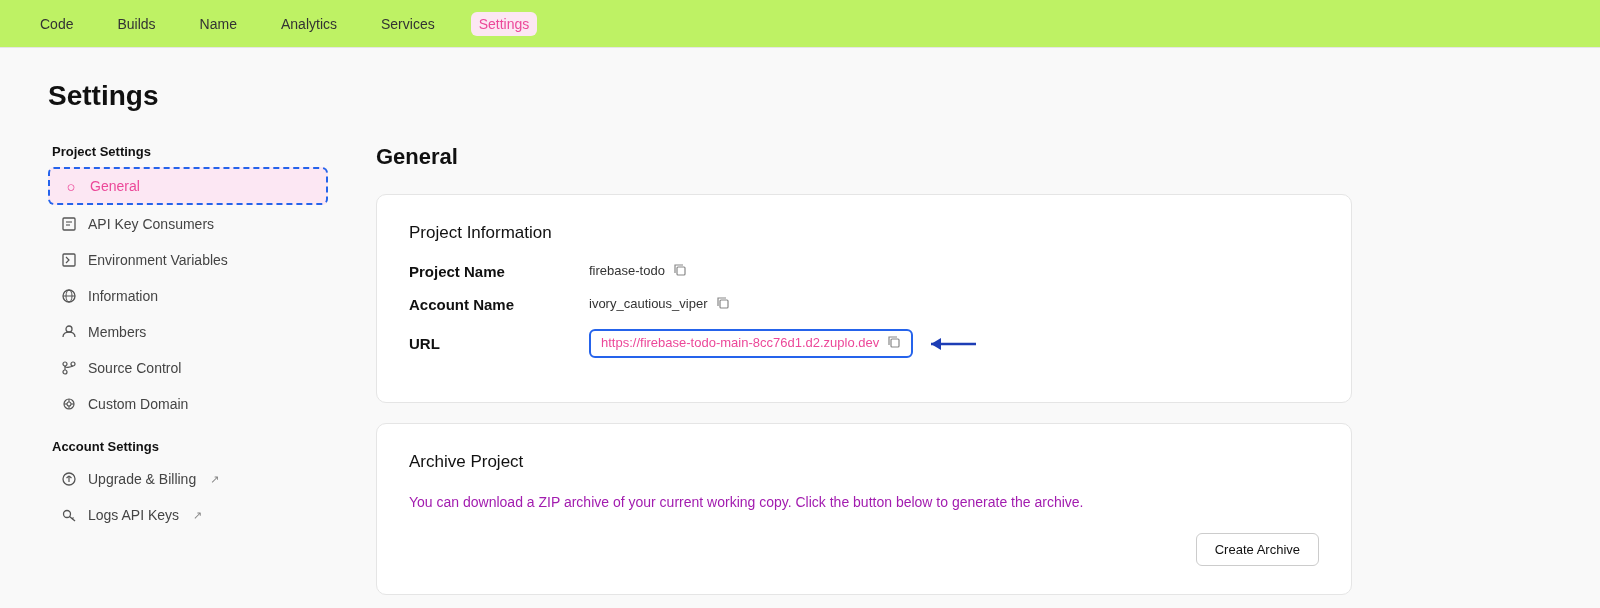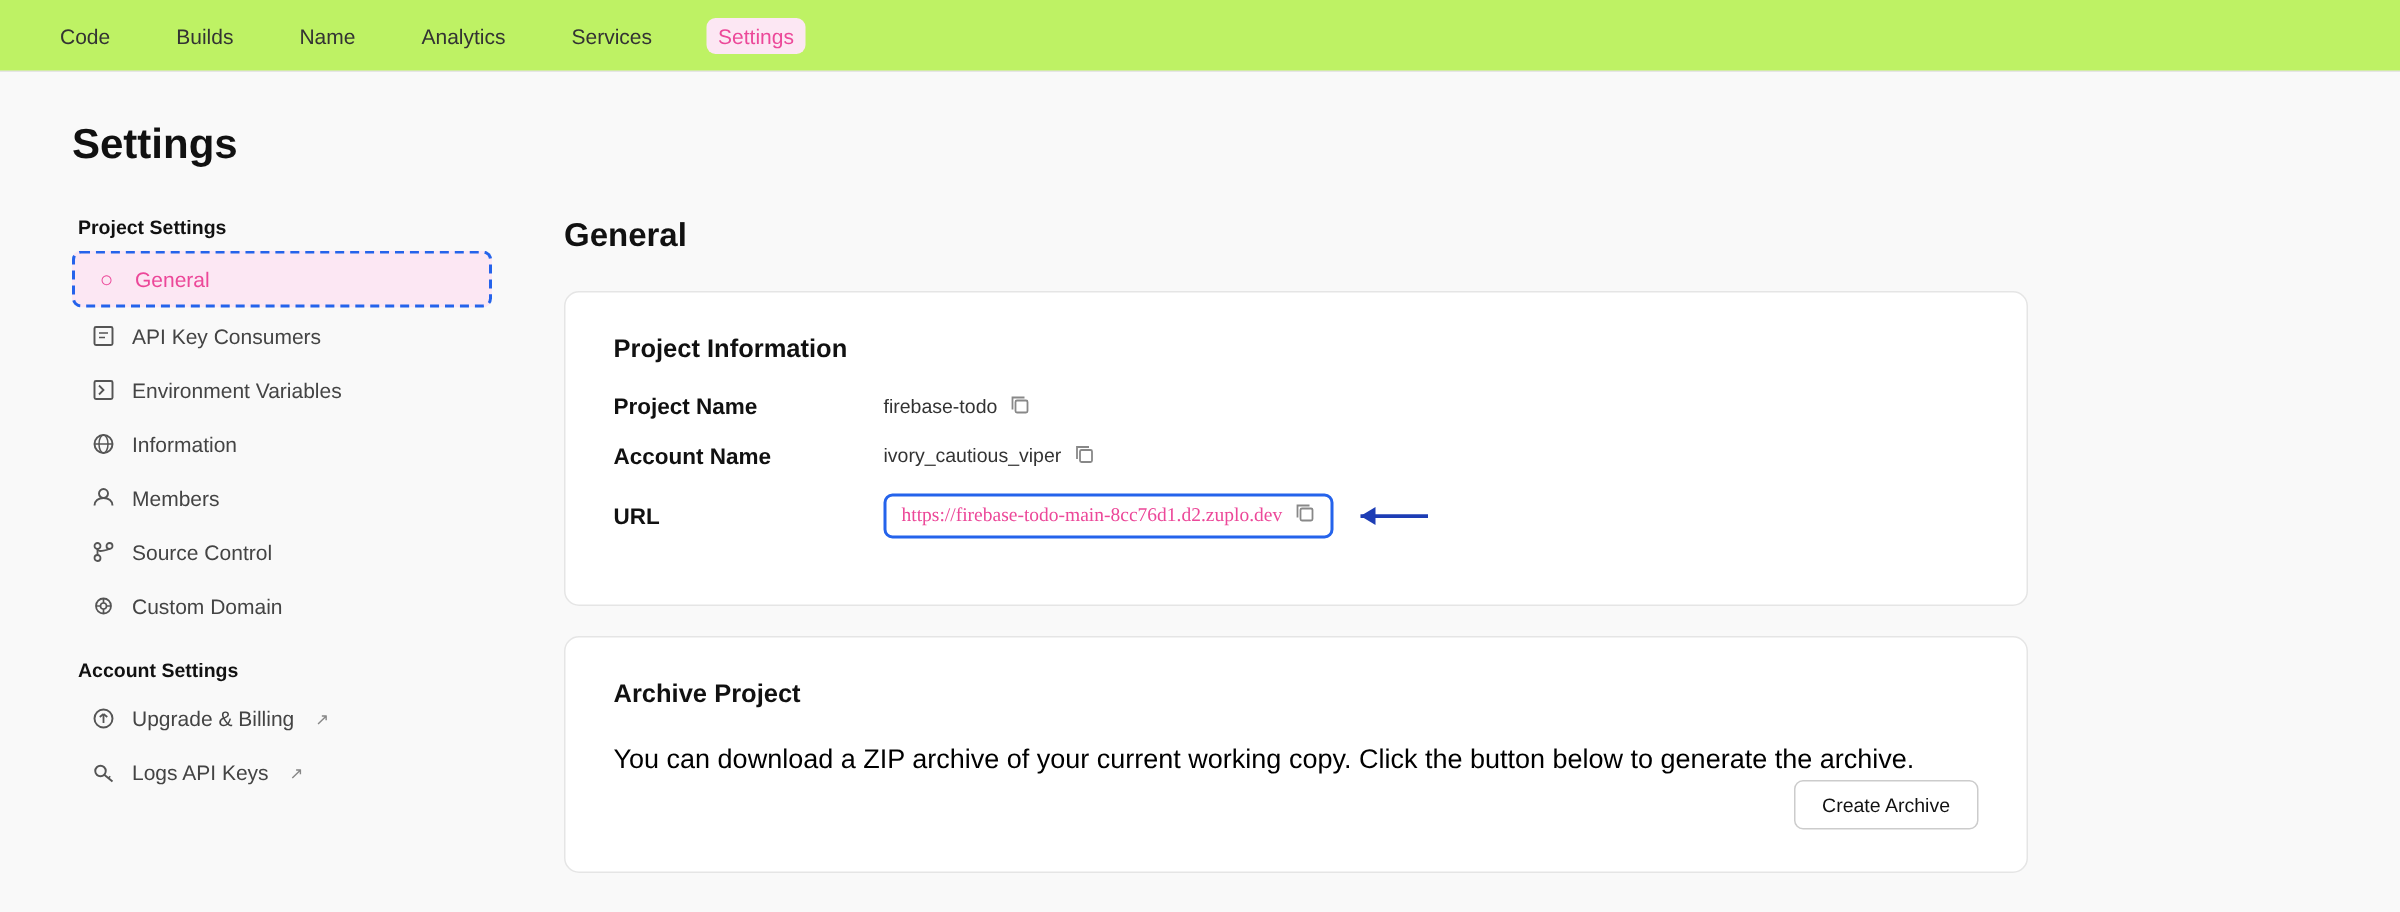--- a/index.html
+++ b/index.html
@@ -111,21 +111,21 @@
     .card {
       background: #fff;
       border: 1px solid #e5e5e5;
       border-radius: 10px;
       padding: 28px 32px;
       margin-bottom: 20px;
     }
 
     .card-title {
       font-size: 17px;
-      font-weight: 700;
+      font-weight: 400;
       color: #111;
       margin-bottom: 20px;
     }
 
     .info-row {
       display: flex;
       align-items: center;
       margin-bottom: 16px;
     }
 
@@ -157,37 +157,37 @@
       cursor: pointer;
       color: #888;
       font-size: 13px;
     }
 
     
     .url-row-wrapper {
       display: flex;
       align-items: center;
       gap: 8px;
-      font-family: Liberation Serif, serif;
     }
 
     .arrow-annotation {
       display: flex;
       align-items: center;
     }
 
     .arrow-svg {
       width: 60px;
       height: 28px;
     }
 
     
     .archive-desc {
-      font-size: 18px;
-      color: #000000;
+      font-size: 14px;
+      color: #a21caf;
+      margin-bottom: 20px;
       line-height: 1.5;
     }
 
     .archive-footer {
       display: flex;
       justify-content: flex-end;
     }
 
     .btn-create-archive {
       background: #fff;

